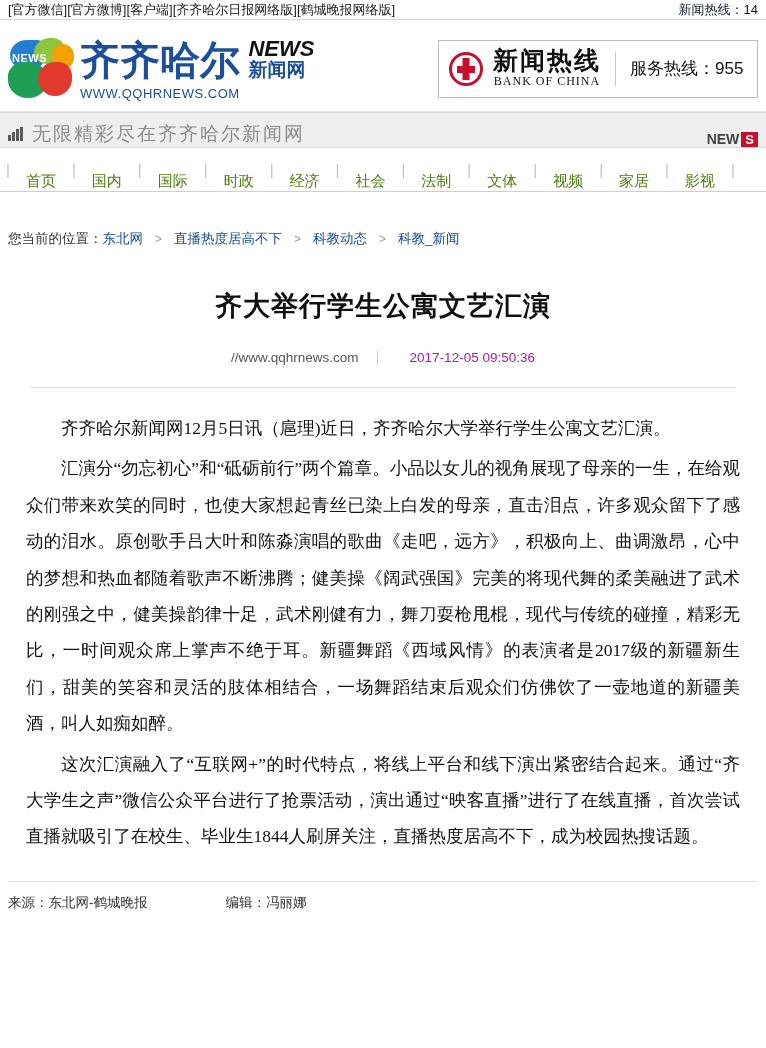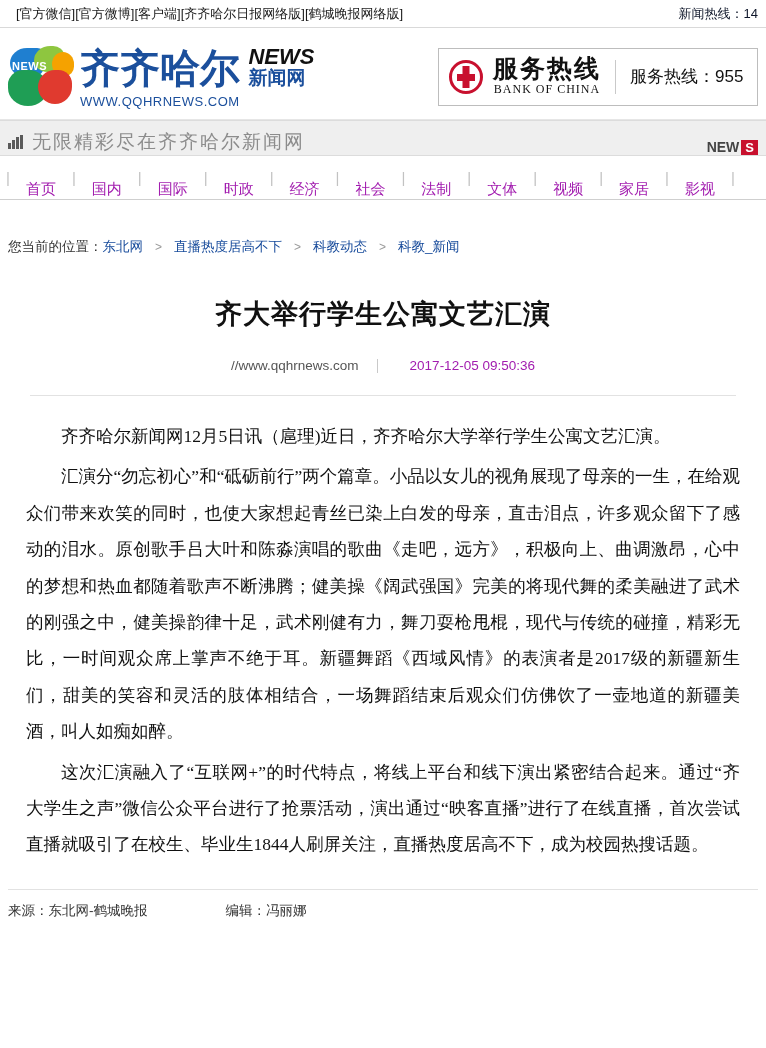--- a/index.html
+++ b/index.html
@@ -7,26 +7,26 @@
     margin: 0; padding: 0;
     width: 766px; height: 1048px;
     background: #ffffff;
     font-family: "Liberation Sans", sans-serif;
     overflow: hidden;
   }
   .page { width: 766px; height: 1048px; position: relative; background: #fff; }
 
   
   .topbar {
-    height: 28px;
+    height: 20px;
     border-bottom: 1px solid #d9d9d9;
     display: flex;
     align-items: center;
     justify-content: space-between;
-    padding: 0 6px 0 16px;
+    padding: 0 6px 0 8px;
     font-size: 13px;
     color: #222;
     background: #fff;
   }
   .topbar-left { display: flex; align-items: center; white-space: nowrap; }
   .topbar-left .tl-item { color: #1a1a1a; text-decoration: none; }
   .topbar-right { color: #0f172a; font-size: 13px; white-space: nowrap; padding-right: 2px;}
 
   
   .logoband {
@@ -123,21 +123,21 @@
   
   .nav {
     height: 44px;
     border-bottom: 1px solid #cfcfcf;
     display: flex; align-items: center;
     padding: 0 6px;
     font-size: 15px;
   }
   .nav .sep { color: #c2c2c2; padding: 0 0px; }
   .nav a {
-    color: #a21caf; text-decoration: none; padding: 0 16px; white-space: nowrap; margin-top: 23px;
+    color: #4d7c0f; text-decoration: none; padding: 0 16px; white-space: nowrap; margin-top: 23px;
   }
 
   
   .crumbs {
     margin: 38px 0 0 8px;
     font-size: 13.5px; color: #333;
     display: flex; align-items: center;
     white-space: nowrap;
   }
   .crumbs .label { color: #333; }
@@ -216,21 +216,21 @@
             <div class="logo-cn-sub">新闻网</div>
           </span>
         </div>
         <div class="logo-url">WWW.QQHRNEWS.COM</div>
       </div>
     </div>
 
     <div class="boc-ad">
       <div class="boc-logo"></div>
       <div class="boc-name">
-        <div class="boc-cn">服务热线</div>
+        <div class="boc-cn">新闻热线</div>
         <div class="boc-en">BANK OF CHINA</div>
       </div>
       <div class="boc-sep"></div>
       <div class="boc-hotline">服务热线：955</div>
     </div>
   </div>
 
   <div class="sloganband">
     <div class="slogan-left">
       <span class="slogan-icon">

